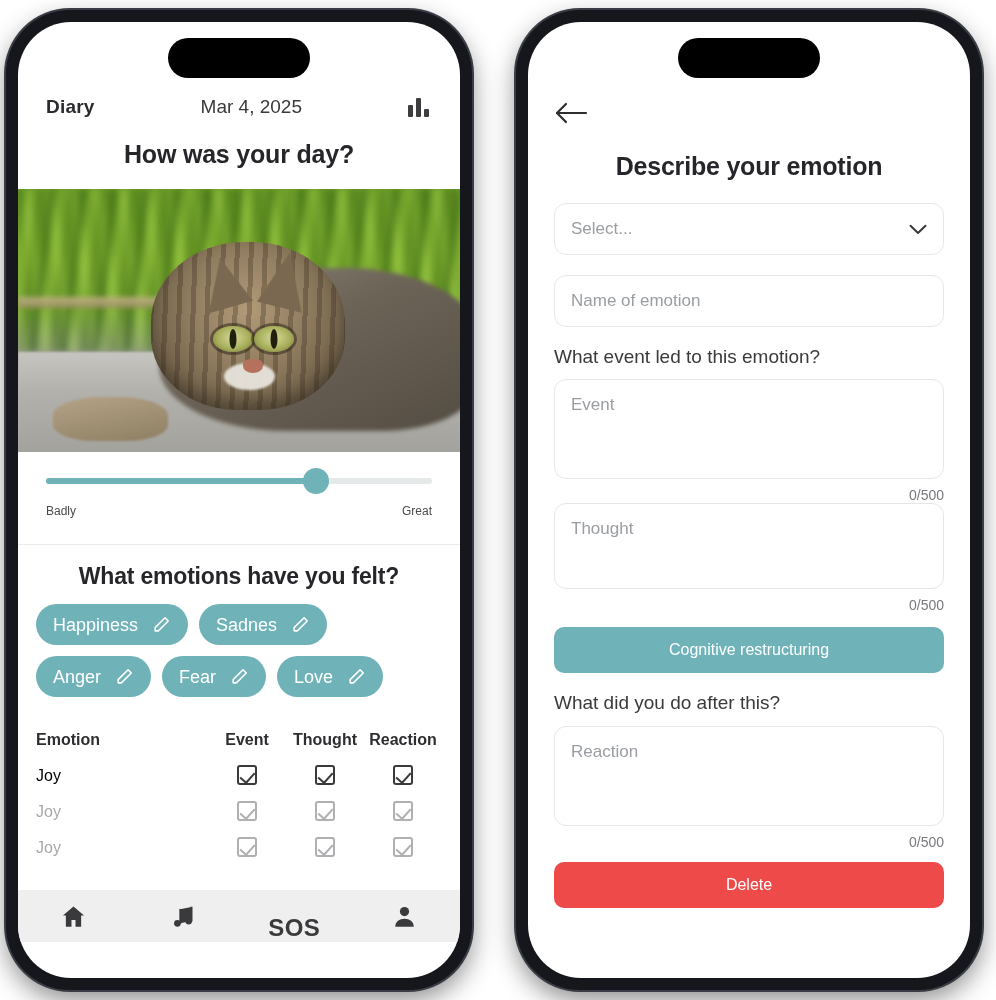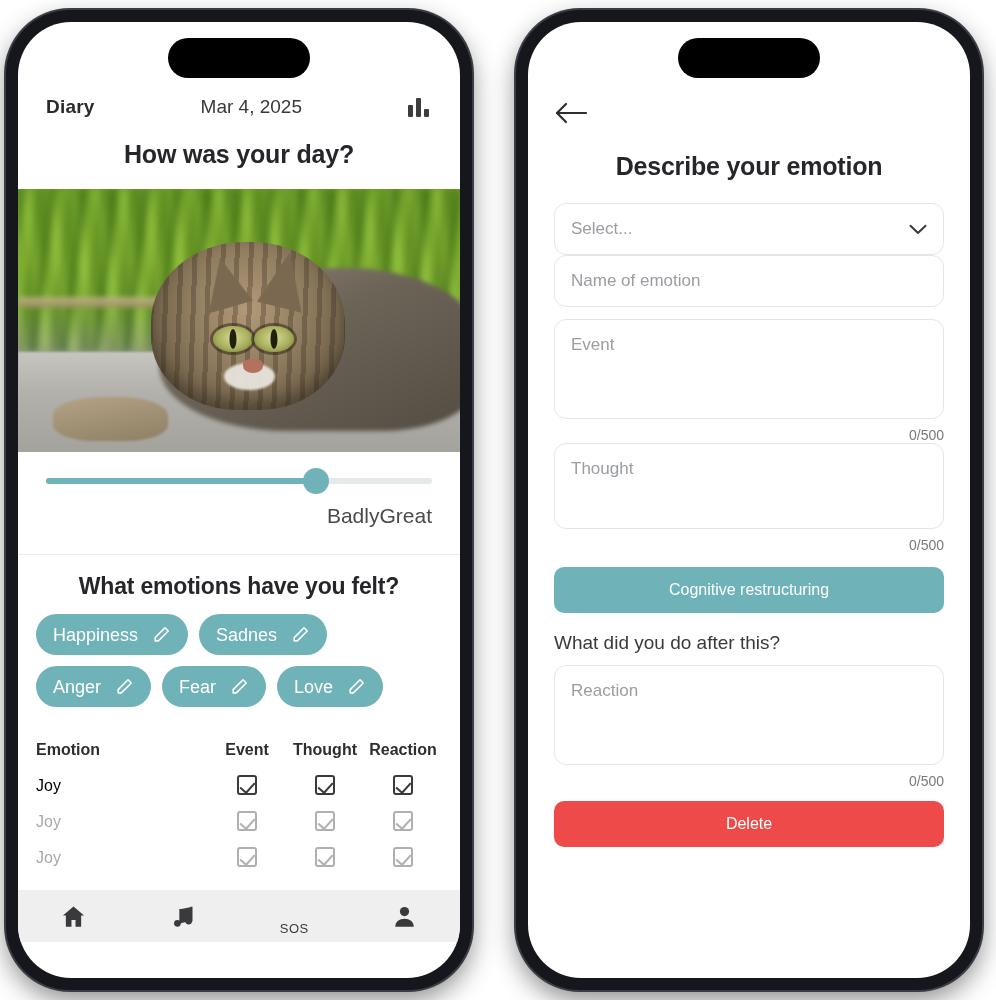--- a/index.html
+++ b/index.html
@@ -108,22 +108,22 @@
   .paw { position:absolute; left:8%; bottom:4%; width:26%; height:17%;
     border-radius:42% 42% 36% 36%;
     background:linear-gradient(170deg,#b5a386,#8e7f63); filter:blur(1px); }
 
   
   .slider-wrap { padding:26px 28px 12px 28px; }
   .track { position:relative; height:6px; border-radius:3px; background:#e6e9ea; }
   .track-fill { position:absolute; left:0; top:0; height:6px; border-radius:3px; background:#6fb2b8; }
   .thumb { position:absolute; top:50%; width:26px; height:26px; border-radius:50%;
     background:#6fb2b8; transform:translate(-50%,-50%); }
-  .track-labels { display:flex; justify-content:flex-end; margin-top:20px;
-    font-size:21px; color:#4a4a4d; }
+  .track-labels { display:flex; justify-content:space-between; margin-top:20px;
+    font-size:12px; color:#4a4a4d; }
 
   .divider { height:1px; background:#e9ebec; margin-top:14px; }
 
   .emo-title { text-align:center; font-size:23px; font-weight:700; color:#26262a;
     padding:18px 0 14px 0; letter-spacing:-.2px; }
 
   .chips { display:flex; flex-wrap:wrap; gap:11px; padding:0 18px; }
   .chip {
     display:inline-flex; align-items:center; gap:14px;
     background:#6fb2b8; color:#ffffff;
@@ -141,21 +141,21 @@
     border:2px solid #3a3a3d; position:relative; vertical-align:middle; }
   .cbox::after { content:""; position:absolute; left:4px; top:2px; width:7px; height:12px;
     border:solid #3a3a3d; border-width:0 2px 2px 0; transform:rotate(42deg); }
   .trow.dim .tc-emotion { color:#a8a8ab; }
   .trow.dim .cbox { border-color:#b0b0b3; }
   .trow.dim .cbox::after { border-color:#b0b0b3; }
 
   .tabbar { position:absolute; left:0; bottom:36px; width:100%; height:52px;
     background:#efefef; display:flex; align-items:center; }
   .tabitem { flex:1; display:flex; align-items:center; justify-content:center; height:100%; }
-  .sos { font-size:13px; font-weight:400; color:#3a3a3d; letter-spacing:.5px;margin-top:24px; }
+  .sos { font-size:24px; font-weight:700; color:#3a3a3d; letter-spacing:.5px;margin-top:24px; }
 
   
   .rtop { padding:78px 26px 0 26px; }
   .back { width:34px; height:26px; display:block; }
   .r-title { text-align:center; font-size:25px; font-weight:700; color:#26262a;
     margin-top:26px; margin-bottom:22px; letter-spacing:-.2px; }
   .rbody { padding:0 26px; }
   .field {
     width:100%; border:1px solid #e4e6e8; border-radius:12px;
     background:#ffffff; color:#9a9da1; font-size:17px;
@@ -330,24 +330,25 @@
 
       <div class="rbody">
 
         <div class="field">
           <span>Select...</span>
           <svg class="chev" viewBox="0 0 18 11" fill="none" stroke="#3a3a3d" stroke-width="2" stroke-linecap="round" stroke-linejoin="round">
               <path d="M1.5 1.8L9 9l7.5-7.2"></path>
             </svg>
         </div>
 
-        <div class="field" style="margin-top:0;align-items:flex-end;">
+        <div class="field" style="margin-top:20px;align-items:flex-end;">
           <span>Name of emotion</span>
         </div>
 
+        <div class="qlabel">What event led to this emotion?</div>
         <div class="field tall">
           <span>Event</span>
         </div>
         <div class="counter">0/500</div>
 
         <div class="field tall" style="height:86px;">
           <span>Thought</span>
         </div>
         <div class="counter">0/500</div>
 

